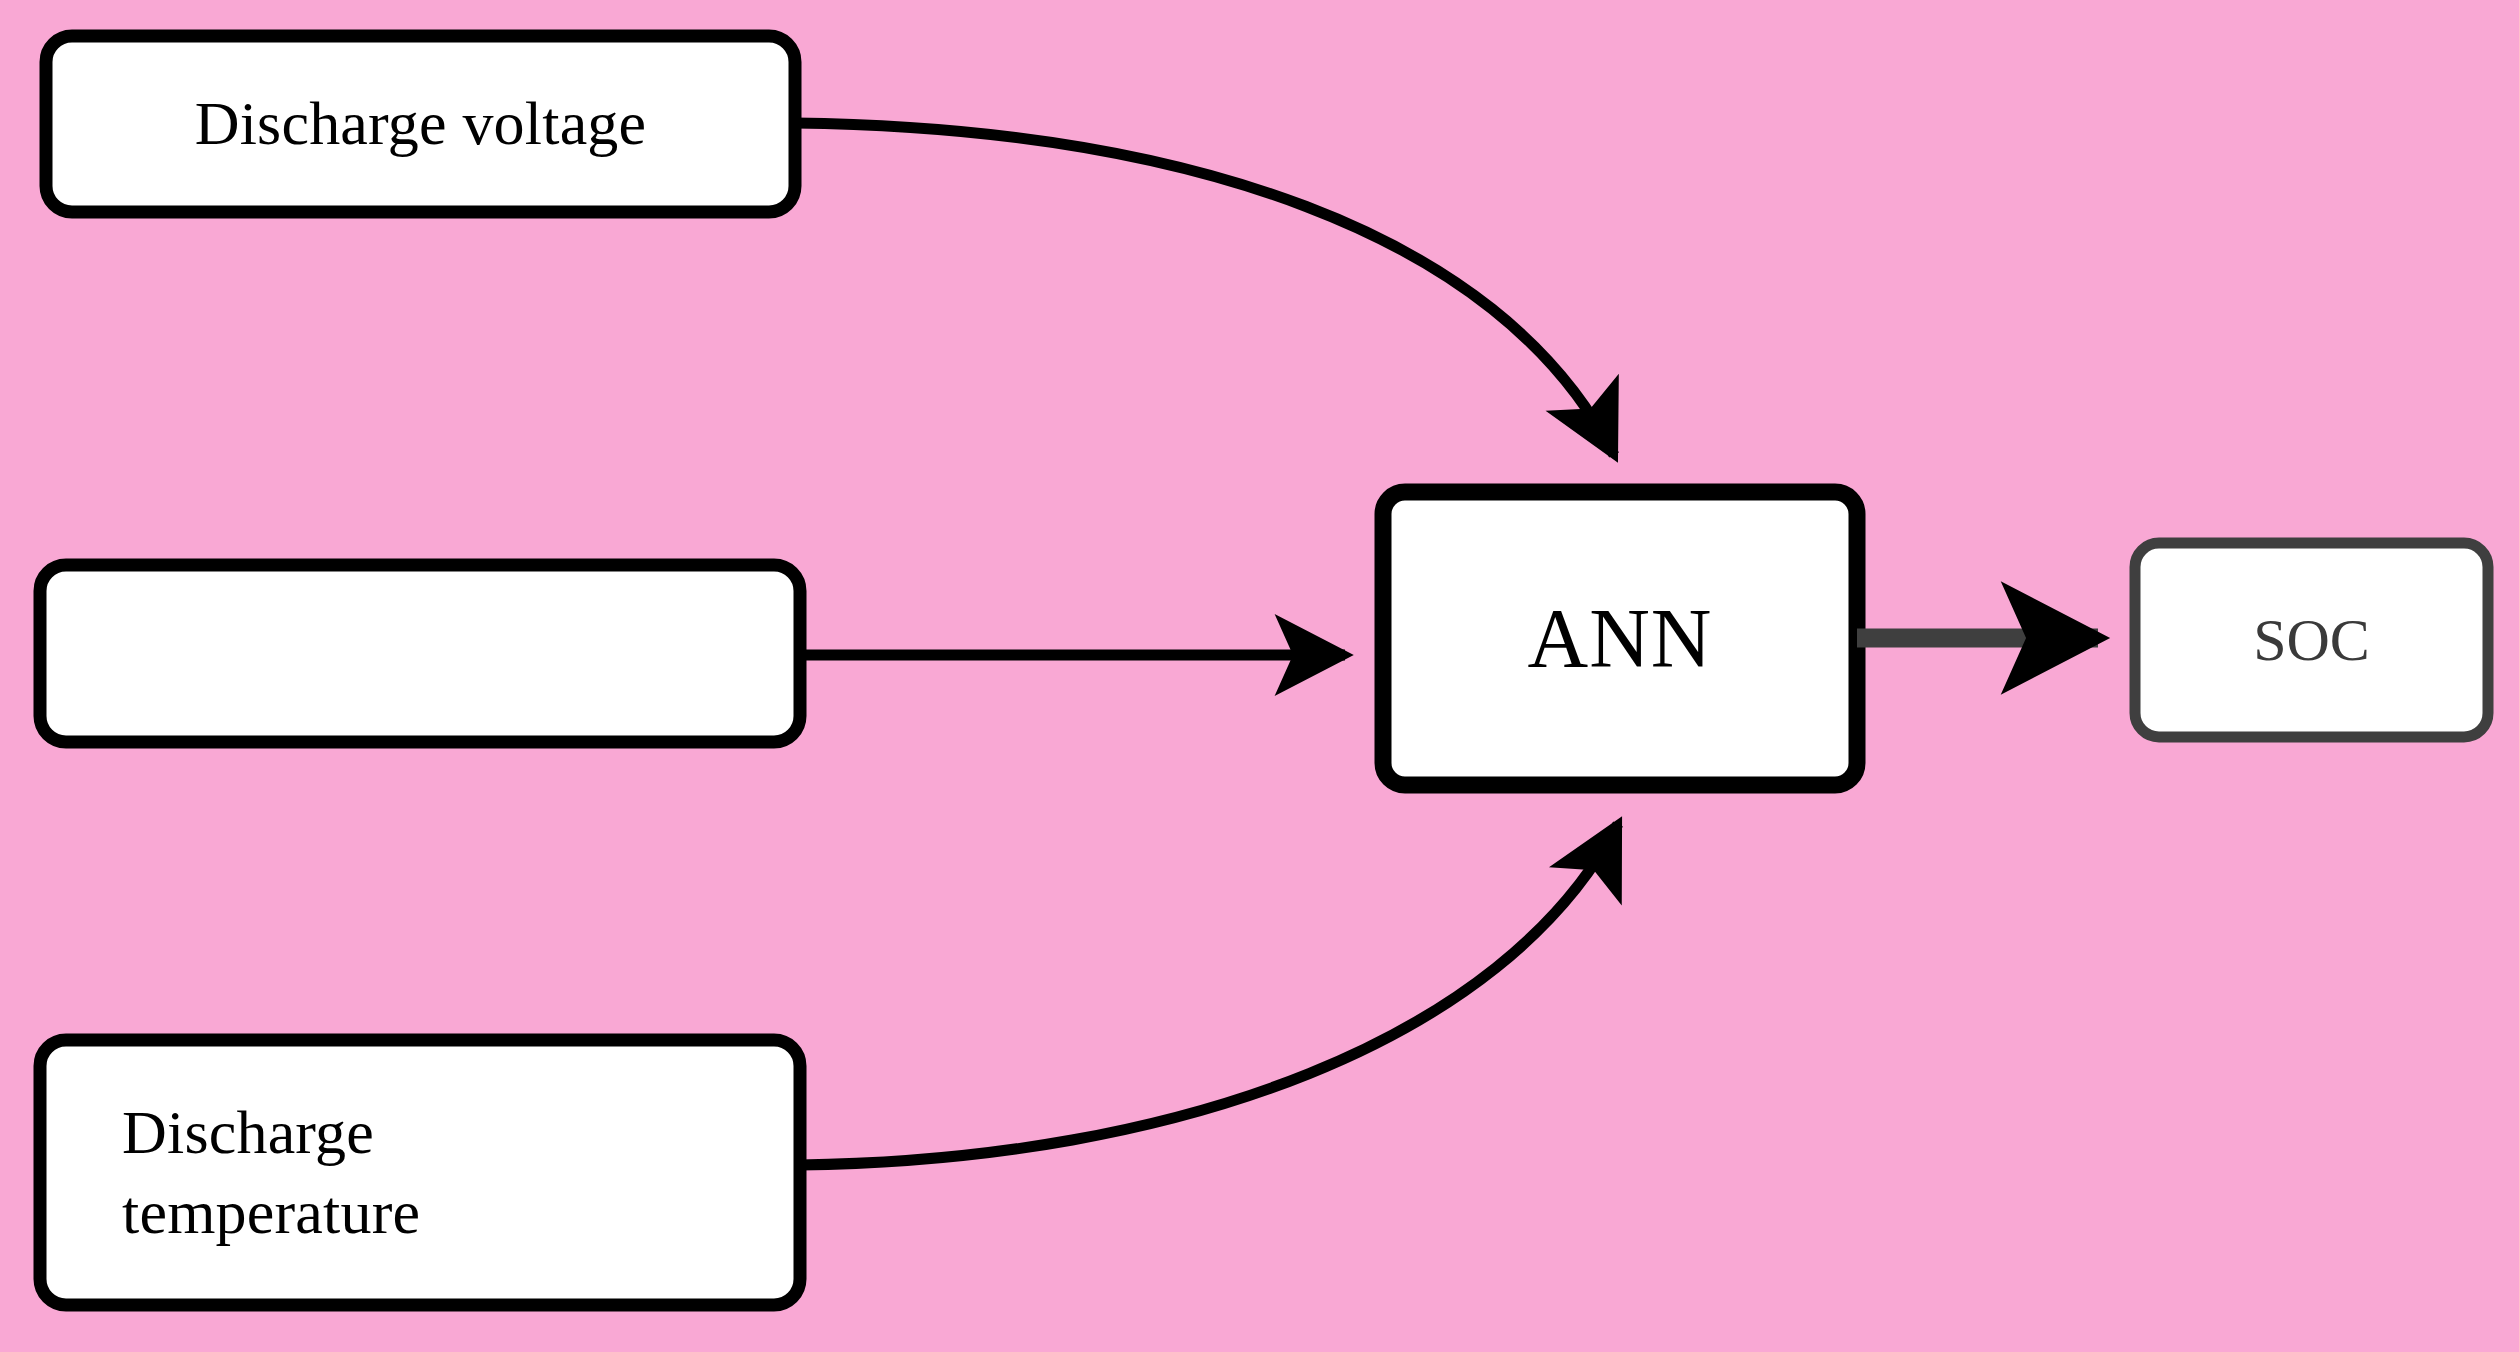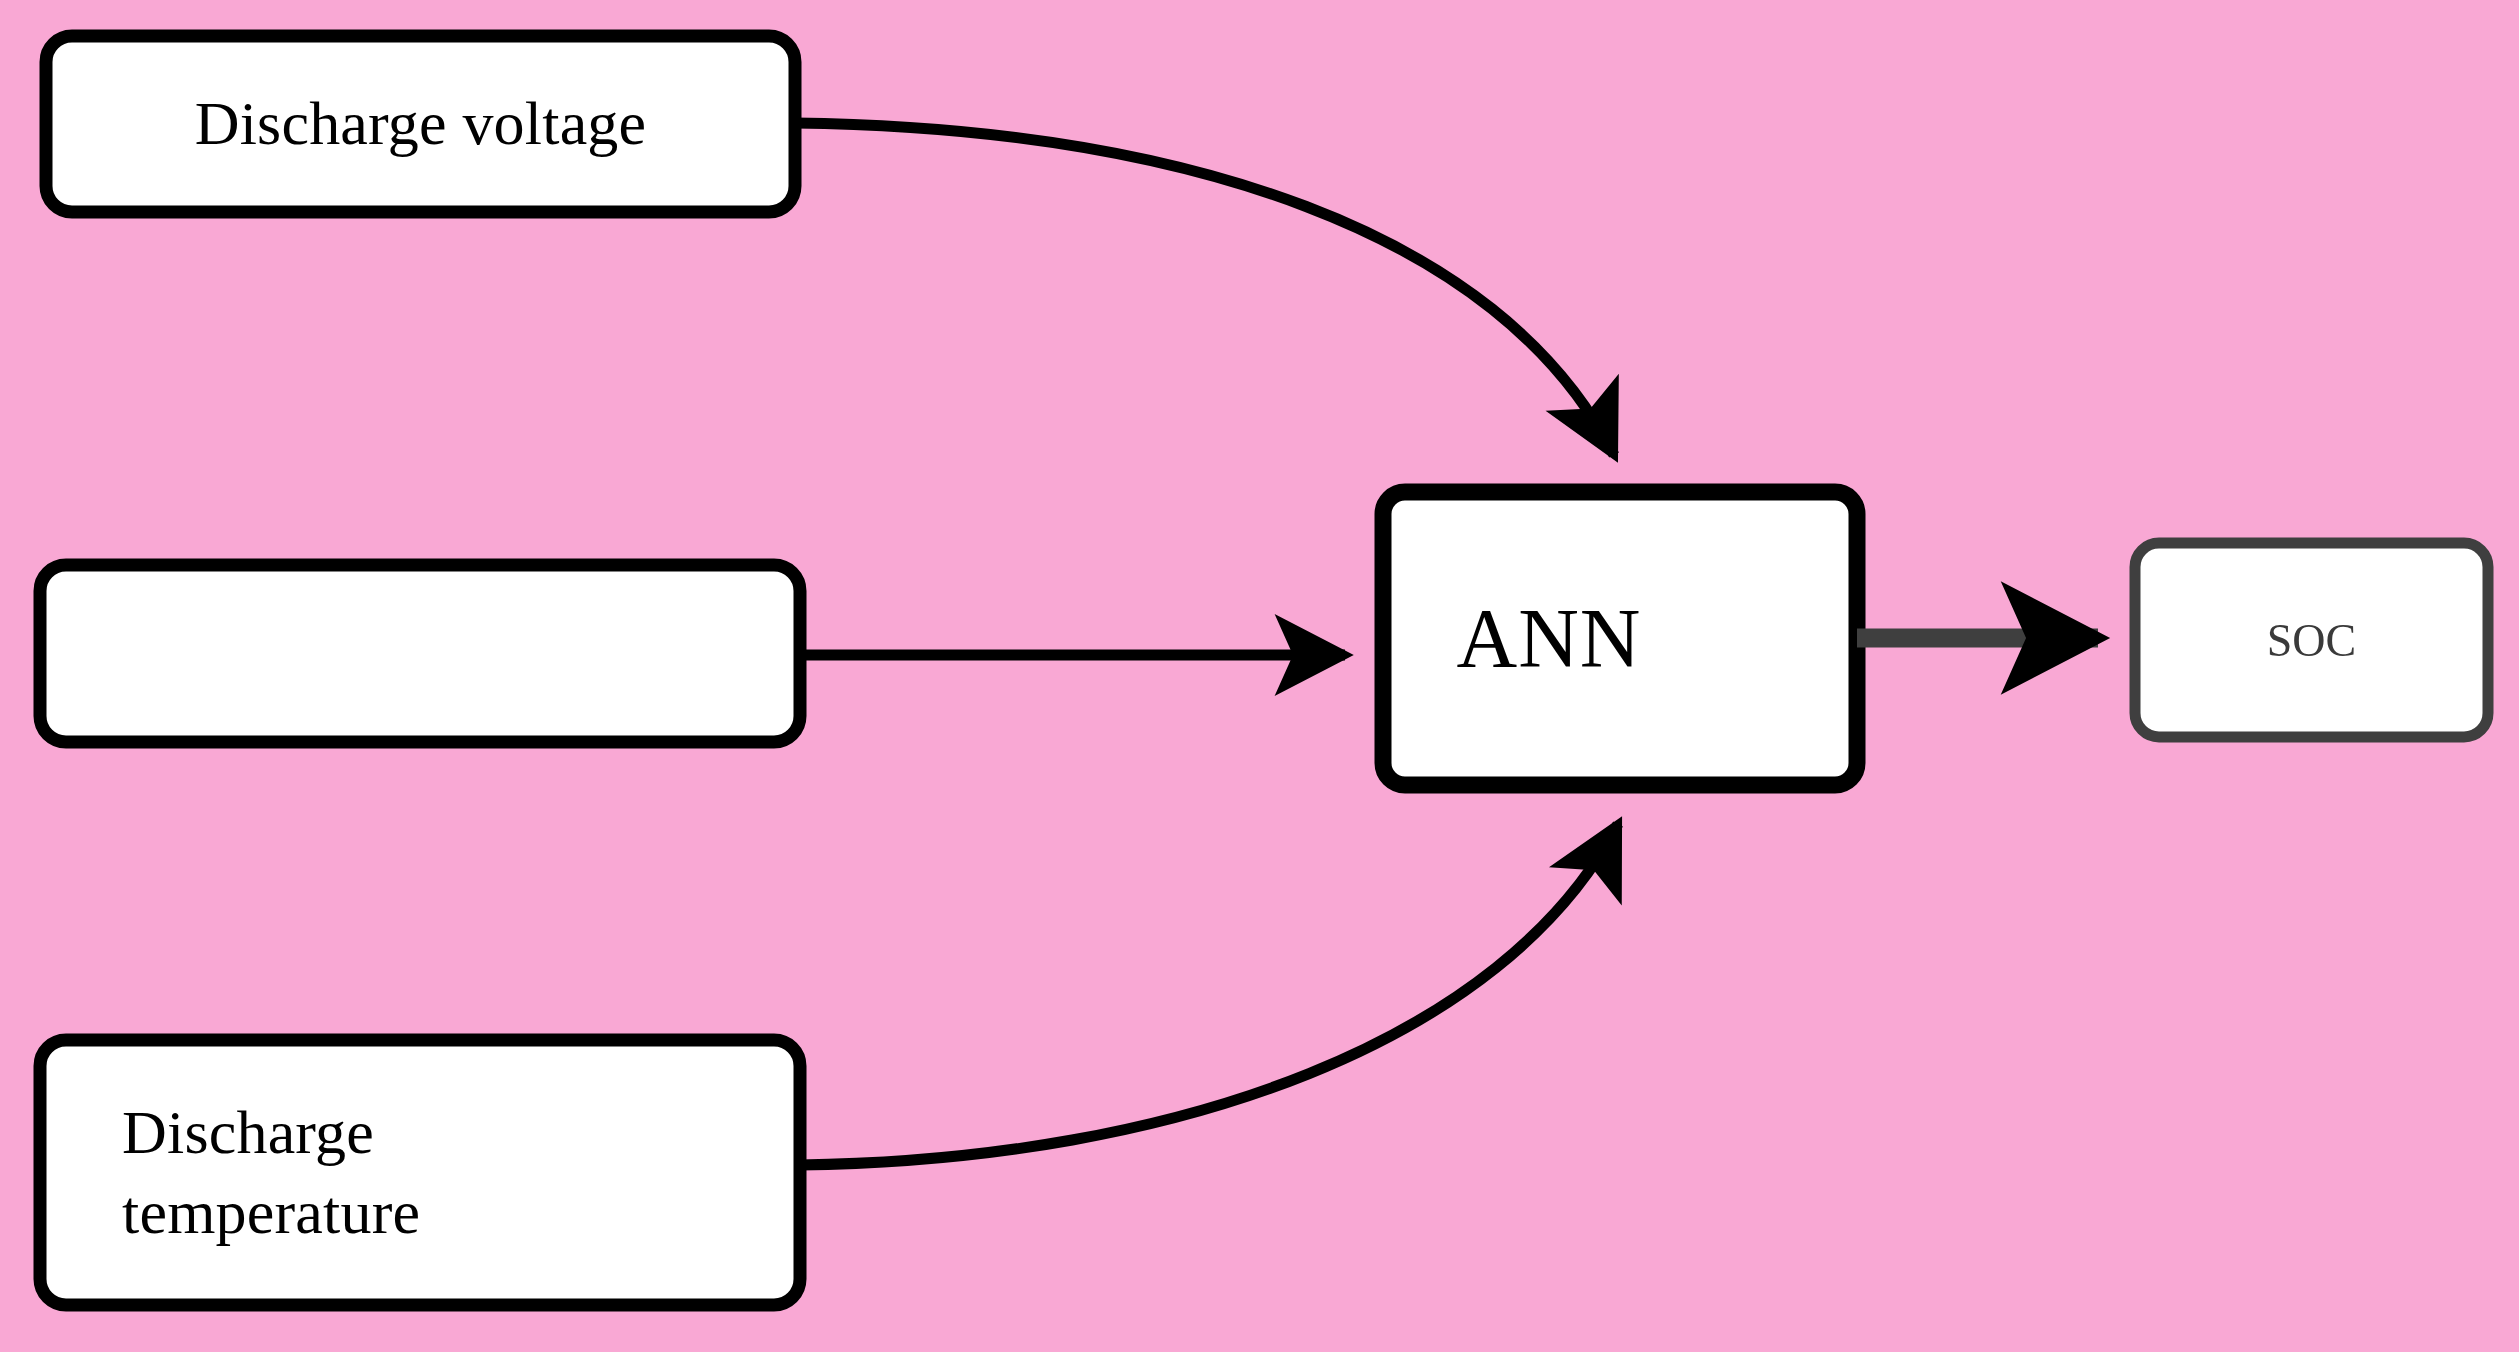--- a/index.html
+++ b/index.html
@@ -37,21 +37,21 @@
     font-size: 62px;
     line-height: 1.28;
     letter-spacing: 0.2px;
   }
   .node-process-label {
     font-size: 84px;
     letter-spacing: 1px;
     justify-content: center;
   }
   .node-output-label {
-    font-size: 46px;
+    font-size: 60px;
     color: #3a3a3a;
     justify-content: center;
   }
   .label-center { justify-content: center; }
   .label-left { justify-content: flex-start; }
 </style>
 </head>
 <body>
 
 <div id="diagram-root">
@@ -84,17 +84,17 @@
 
     <path d="M 1857 638 L 2098 638" fill="none" stroke="#3f3f3f" stroke-width="19" stroke-linecap="butt" marker-end="url(#arrow-black-big)"></path>
   </svg>
 
   <div class="node-label node-input-label label-center" style="left:46px; top:36px; width:749px; height:176px;">Discharge voltage</div>
 
 
   <div class="node-label node-input-label label-left" style="left:40px; top:1040px; width:760px; height:265px; padding-left:82px; box-sizing:border-box;">Discharge
 temperature</div>
 
-  <div class="node-label node-process-label" style="left:1312px; top:492px; width:474px; height:293px;">ANN</div>
+  <div class="node-label node-process-label" style="left:1383px; top:492px; width:474px; height:293px;">ANN</div>
 
   <div class="node-label node-output-label" style="left:2135px; top:543px; width:353px; height:194px;">SOC</div>
 
 </div>
 
 </body></html>

